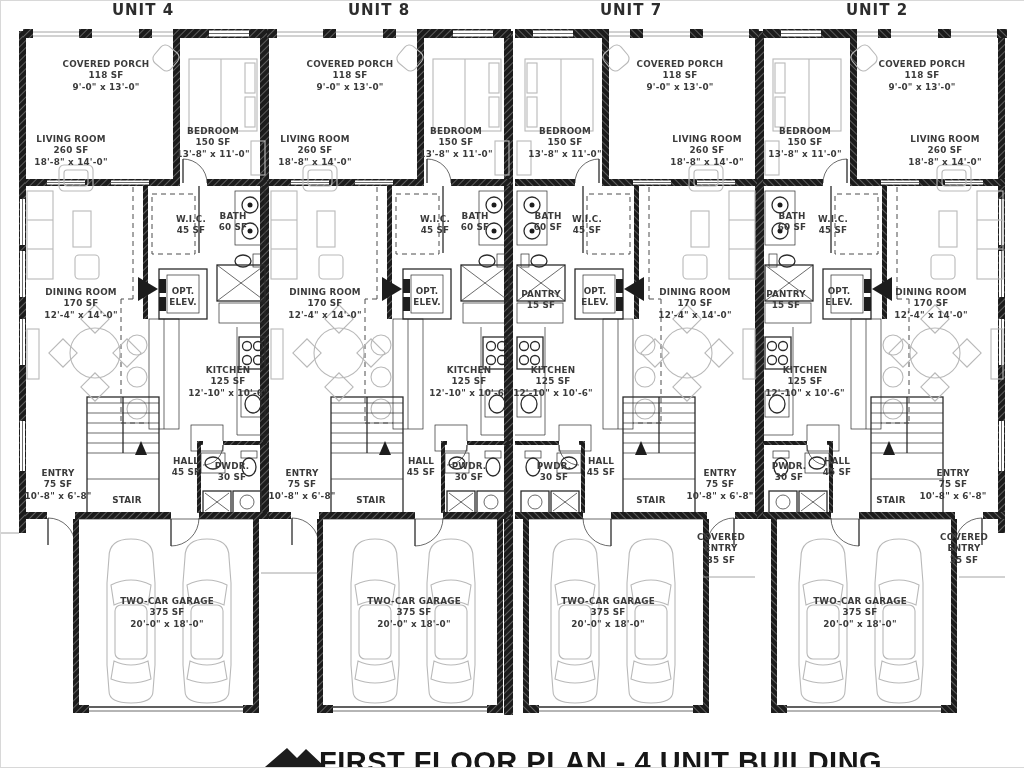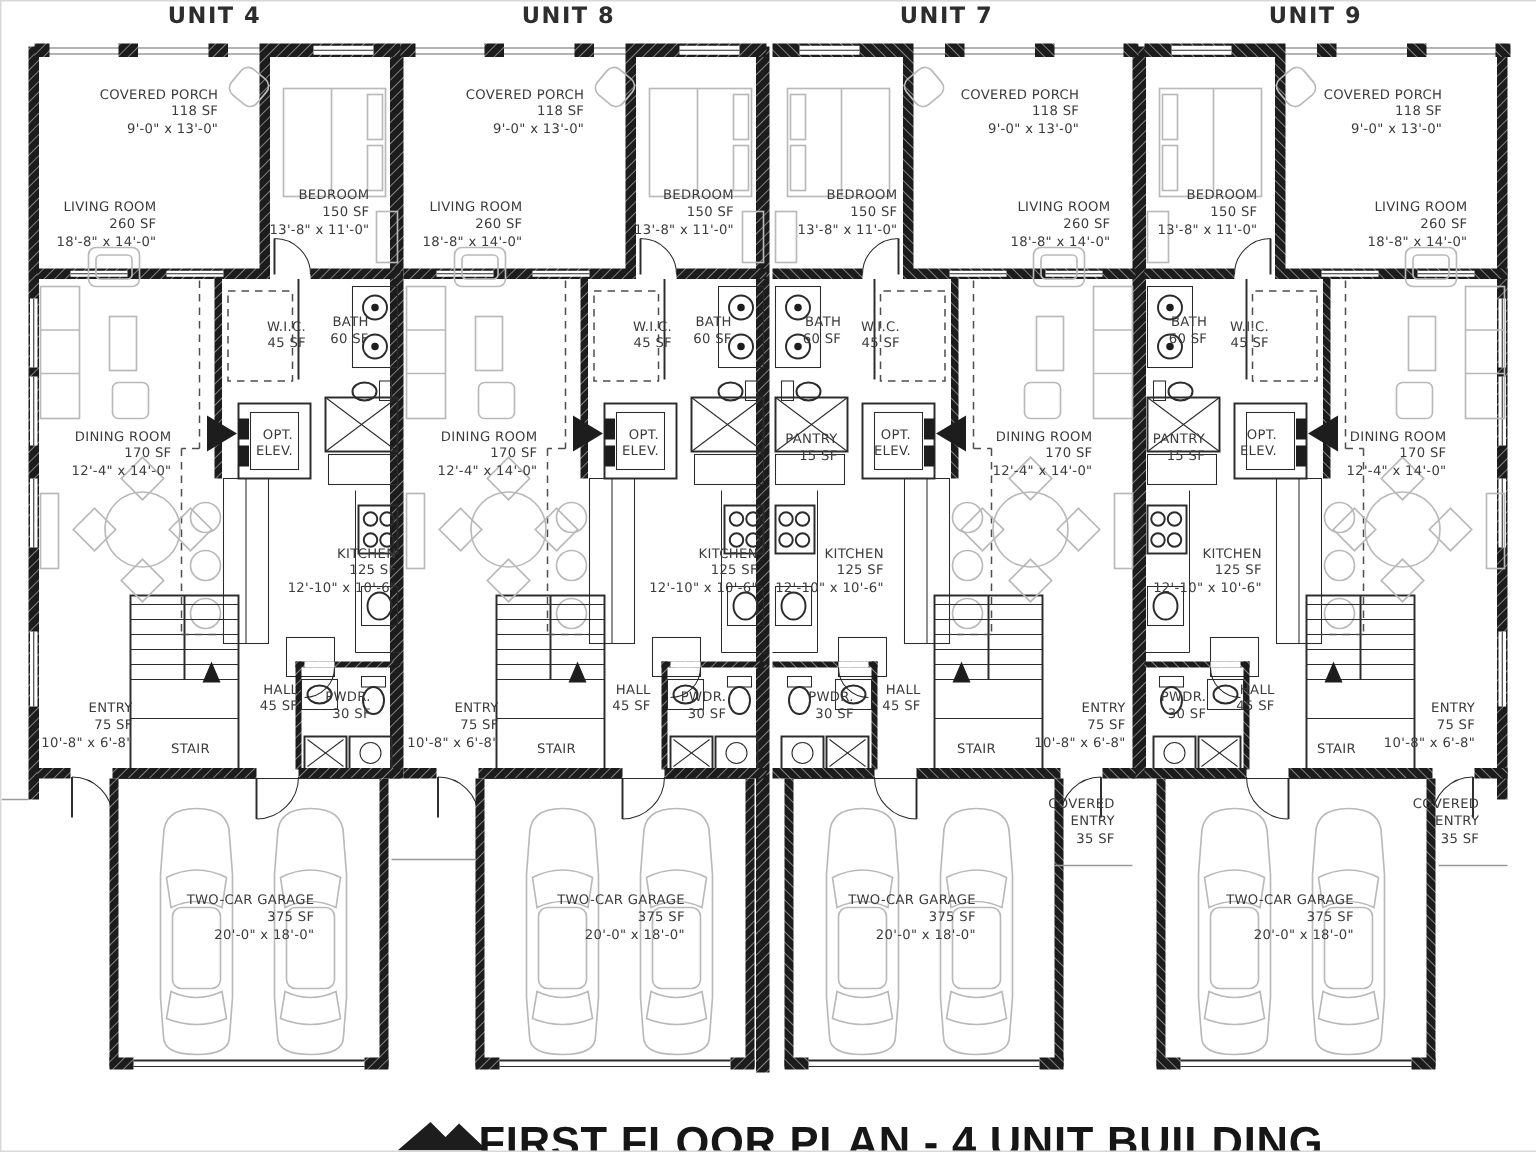--- a/index.html
+++ b/index.html
@@ -8,22 +8,22 @@
   #plan-svg{position:absolute;left:0;top:0;}
   
   .w{fill:url(#hatch);stroke:none;}
   .ln{stroke:#2b2b2b;stroke-width:1.3;fill:none;}
   .tn{stroke:#2b2b2b;stroke-width:.7;fill:none;}
   .gy{stroke:#9a9a9a;stroke-width:.9;fill:none;}
   .dash{stroke:#4d4d4d;stroke-width:1;fill:none;stroke-dasharray:5 4;}
   .furn{stroke:#b9b9b9;stroke-width:1.1;fill:none;}
   .blk{fill:#1d1d1d;stroke:none;}
   
-  .lbl{position:absolute;transform:translate(-50%,-50%);text-align:right;
-       font-weight:400;font-size:8.8px;line-height:1.3;color:#3b3b3b;
+  .lbl{position:absolute;transform:translate(-50%,-50%);text-align:center;
+       font-weight:700;font-size:8.8px;line-height:1.3;color:#3b3b3b;
        letter-spacing:.2px;white-space:pre-line;pointer-events:none;}
   .unit-title{position:absolute;transform:translate(-50%,-50%);font-weight:700;
        font-size:15px;color:#2d2d2d;letter-spacing:1px;white-space:nowrap;}
   .main-title{position:absolute;left:318px;top:745px;font-weight:700;font-size:29px;
        color:#161616;letter-spacing:.5px;white-space:nowrap;
        font-family:"Liberation Sans","DejaVu Sans",sans-serif;}
 </style>
 </head>
 <body>
 
@@ -223,21 +223,21 @@
       <line class="gy" x1="702" y1="576" x2="754" y2="576"></line>
       <line class="gy" x1="958" y1="576" x2="1004" y2="576"></line>
     </g>
 
     <path class="blk" d="M264 766 L286 747 L296 757 L305 748 L324 766 Z"></path>
   </svg>
 
   <div class="unit-title" style="left:142px;top:9px">UNIT 4</div>
   <div class="unit-title" style="left:378px;top:9px">UNIT 8</div>
   <div class="unit-title" style="left:630px;top:9px">UNIT 7</div>
-  <div class="unit-title" style="left:876px;top:9px">UNIT 9</div>
+  <div class="unit-title" style="left:876px;top:9px">UNIT 2</div>
 
   <div class="lbl" style="left:105px;top:75px">COVERED PORCH
 118 SF
 9'-0" x 13'-0"</div>
   <div class="lbl" style="left:70px;top:150px">LIVING ROOM
 260 SF
 18'-8" x 14'-0"</div>
   <div class="lbl" style="left:212px;top:142px">BEDROOM
 150 SF
 13'-8" x 11'-0"</div>

